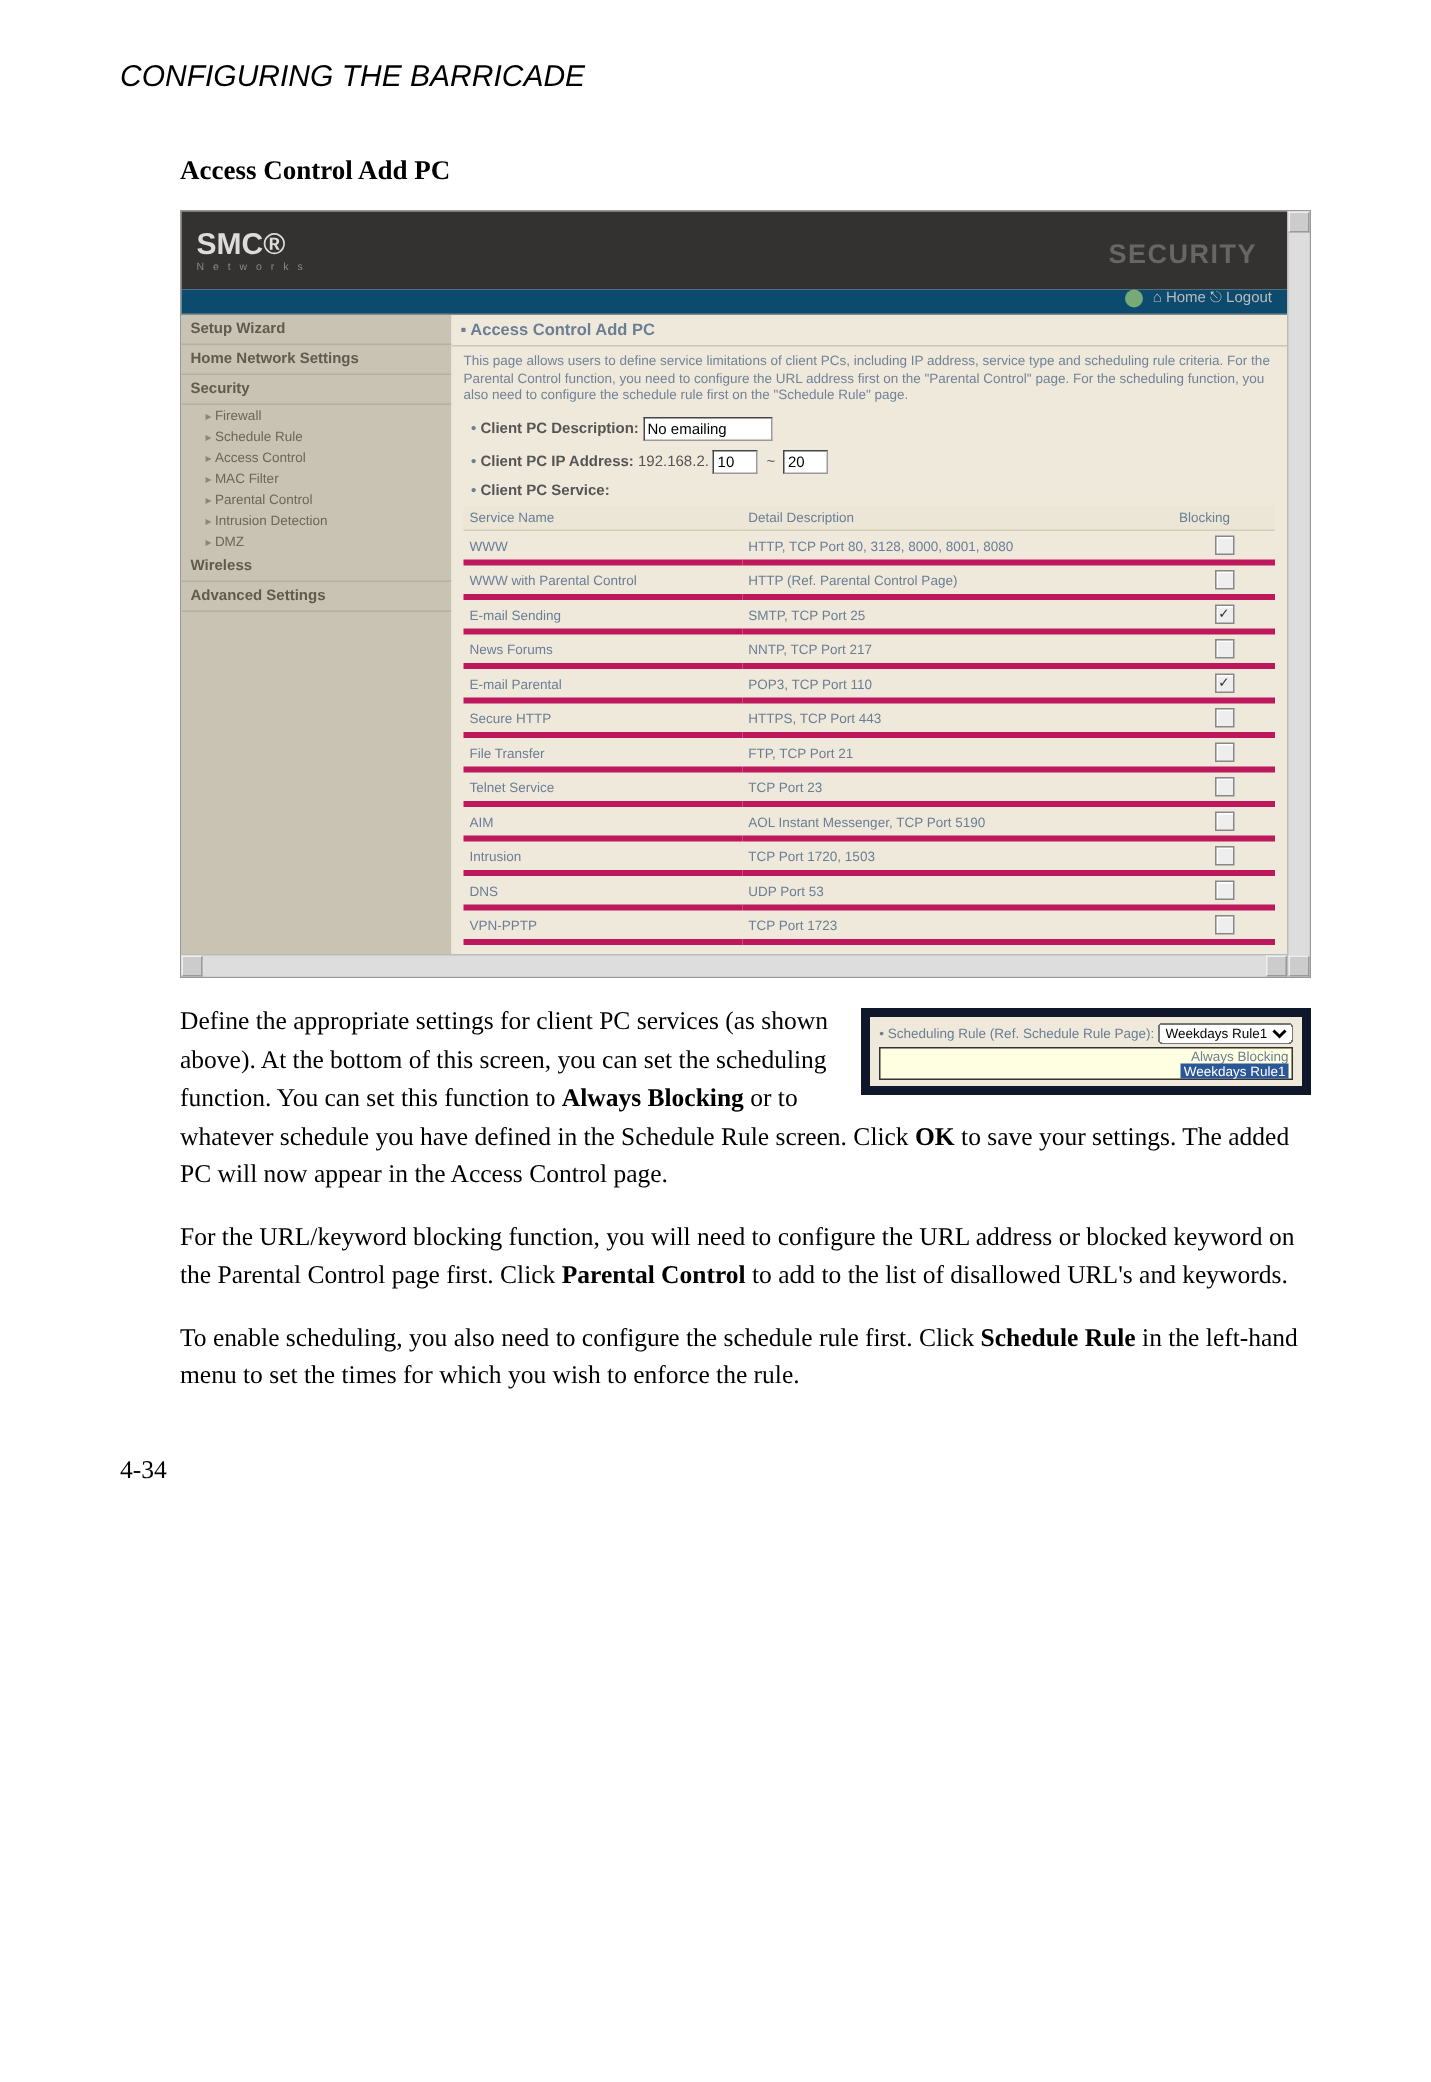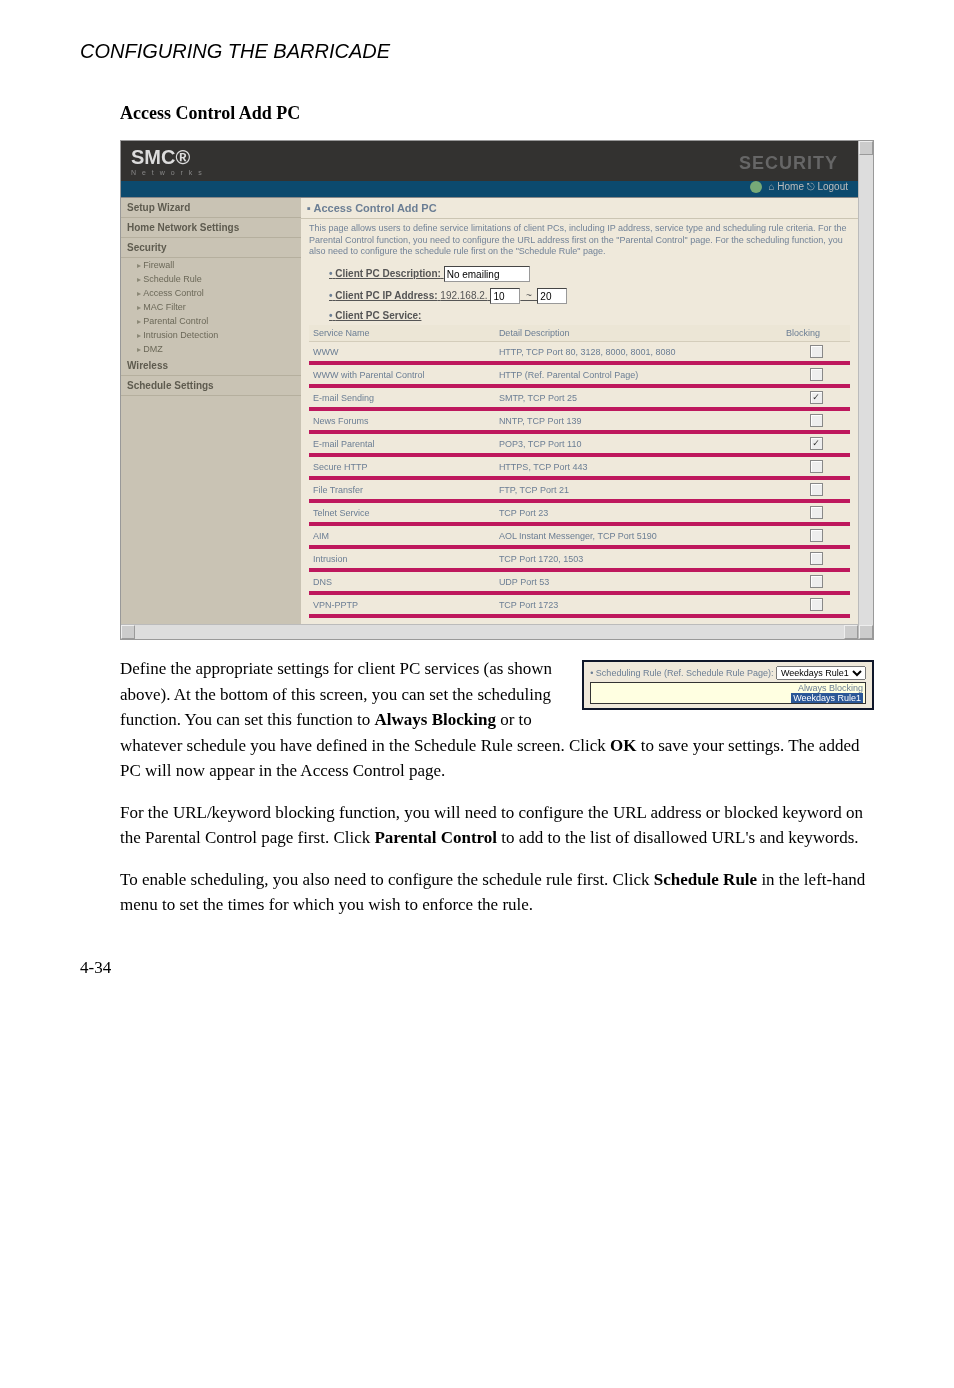--- a/index.html
+++ b/index.html
@@ -30,21 +30,21 @@
   }
   .screenshot {
     border: 1px solid #999;
     margin: 16px 0;
     font-family: Verdana, Arial, sans-serif;
     font-size: 10px;
     background: #f5f1e8;
     position: relative;
   }
   .ss-topbar {
-    height: 40px;
+    height: 52px;
     background: #333230;
     color: #fff;
     display: flex;
     align-items: center;
     justify-content: space-between;
     padding: 0 10px;
   }
   .ss-logo {
     font-family: Arial, sans-serif;
     font-weight: bold;
@@ -106,22 +106,21 @@
   .ss-main .panel-title::before{content:"▪ ";}
   .ss-intro {
     font-size: 9px;
     color: #728398;
     padding: 4px 8px;
     line-height: 1.3;
   }
   .ss-form-row {
     font-size: 10px;
     color: #555;
-    padding: 4px 8px 2px 28px;
-    text-decoration: underline;
+    padding: 4px 8px 2px 13px;
   }
   .ss-form-row .bullet{color:#6b7e94;font-weight:bold;}
   .ss-input {
     border: 1px inset #999;
     background: #fff;
     font-size: 10px;
     padding: 0 2px;
     height: 14px;
     display: inline-block;
     vertical-align: middle;
@@ -169,21 +168,21 @@
   .scroll-bottom{height:14px;background:#ddd;border-top:1px solid #bbb;display:flex;}
   .scroll-bottom .arrow{width:14px;background:#ccc;border:1px outset #eee;box-sizing:border-box;}
   .scroll-bottom .track{flex:1;}
   .scroll-right{width:14px;background:#ddd;border-left:1px solid #bbb;display:flex;flex-direction:column;}
   .scroll-right .arrow{height:14px;background:#ccc;border:1px outset #eee;box-sizing:border-box;}
   .scroll-right .track{flex:1;}
 
   .float-right-shot{
     float:right;
     margin: 4px 0 8px 12px;
-    border:2px solid #0f172a;
+    border:6px solid #0f172a;
     background:#efe9db;
     font-family:Verdana,Arial,sans-serif;
     font-size:9px;
     padding:4px 6px;
     color:#6b7e94;
   }
   .float-right-shot select{font-size:9px;}
   .tooltip-box{
     background:#ffffe1;
     border:1px solid #333;
@@ -235,21 +234,21 @@
               <div class="top-item">Home Network Settings</div>
               <div class="top-item">Security</div>
               <div class="sub-item">Firewall</div>
               <div class="sub-item">Schedule Rule</div>
               <div class="sub-item">Access Control</div>
               <div class="sub-item">MAC Filter</div>
               <div class="sub-item">Parental Control</div>
               <div class="sub-item">Intrusion Detection</div>
               <div class="sub-item">DMZ</div>
               <div class="top-item">Wireless</div>
-              <div class="top-item">Schedule Settings</div>
+              <div class="top-item">Advanced Settings</div>
             </div>
         <div class="ss-main">
           <div class="panel-title">Access Control Add PC</div>
           <div class="ss-intro">This page allows users to define service limitations of client PCs, including IP address, service type and scheduling rule criteria. For the Parental Control function, you need to configure the URL address first on the "Parental Control" page. For the scheduling function, you also need to configure the schedule rule first on the "Schedule Rule" page.</div>
           <div class="ss-form-row">
             <span class="bullet">•</span>
             <b>Client PC Description:</b>
             <input class="ss-input" style="width: 80px;" value="No emailing">
           </div>
           <div class="ss-form-row">
@@ -283,21 +282,21 @@
                     <td>HTTP (Ref. Parental Control Page)</td>
                     <td class="block-col"><span class="chk"></span></td>
                   </tr>
                   <tr>
                     <td>E-mail Sending</td>
                     <td>SMTP, TCP Port 25</td>
                     <td class="block-col"><span class="chk checked"></span></td>
                   </tr>
                   <tr>
                     <td>News Forums</td>
-                    <td>NNTP, TCP Port 139</td>
+                    <td>NNTP, TCP Port 217</td>
                     <td class="block-col"><span class="chk"></span></td>
                   </tr>
                   <tr>
                     <td>E-mail Parental</td>
                     <td>POP3, TCP Port 110</td>
                     <td class="block-col"><span class="chk checked"></span></td>
                   </tr>
                   <tr>
                     <td>Secure HTTP</td>
                     <td>HTTPS, TCP Port 443</td>

